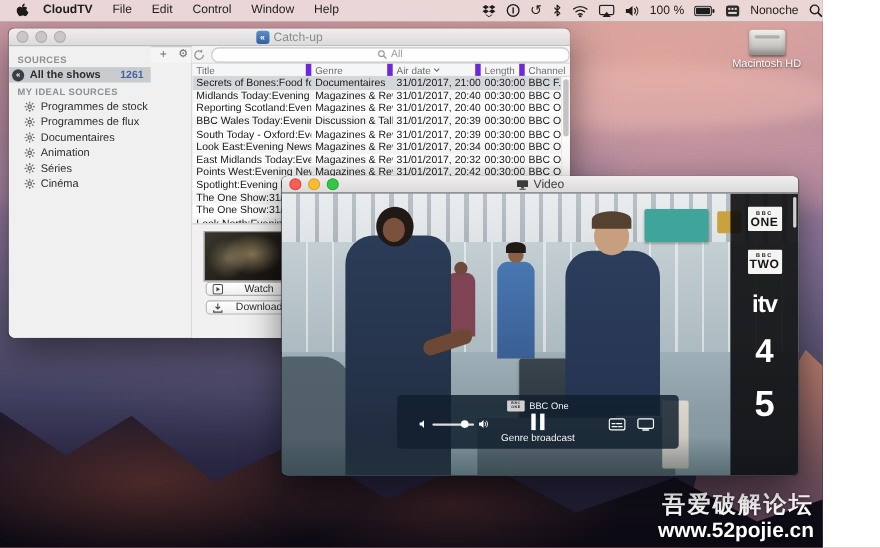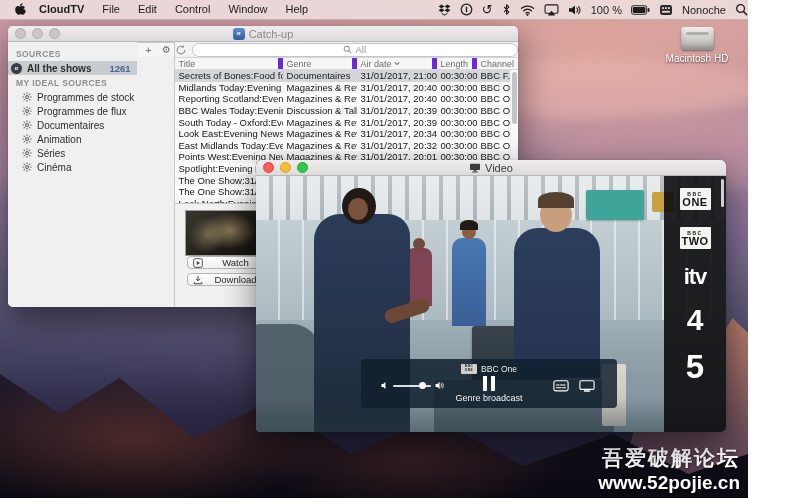--- a/index.html
+++ b/index.html
@@ -476,21 +476,21 @@
                 <div class="cell c-title">East Midlands Today:Evening...</div>
                 <div class="cell c-genre">Magazines &amp; Revi...</div>
                 <div class="cell c-air">31/01/2017, 20:32</div>
                 <div class="cell c-length">00:30:00</div>
                 <div class="cell c-channel">BBC O...</div>
               </div>
 
               <div class="trow">
                 <div class="cell c-title">Points West:Evening News, 3...</div>
                 <div class="cell c-genre">Magazines &amp; Revi...</div>
-                <div class="cell c-air">31/01/2017, 20:01</div>
+                <div class="cell c-air">31/01/2017, 20:42</div>
                 <div class="cell c-length">00:30:00</div>
                 <div class="cell c-channel">BBC O...</div>
               </div>
 
               <div class="trow">
                 <div class="cell c-title">Spotlight:Evening News, 31/0...</div>
                 <div class="cell c-genre">Magazines &amp; Revi...</div>
                 <div class="cell c-air">31/01/2017, 20:30</div>
                 <div class="cell c-length">00:30:00</div>
                 <div class="cell c-channel">BBC O...</div>

